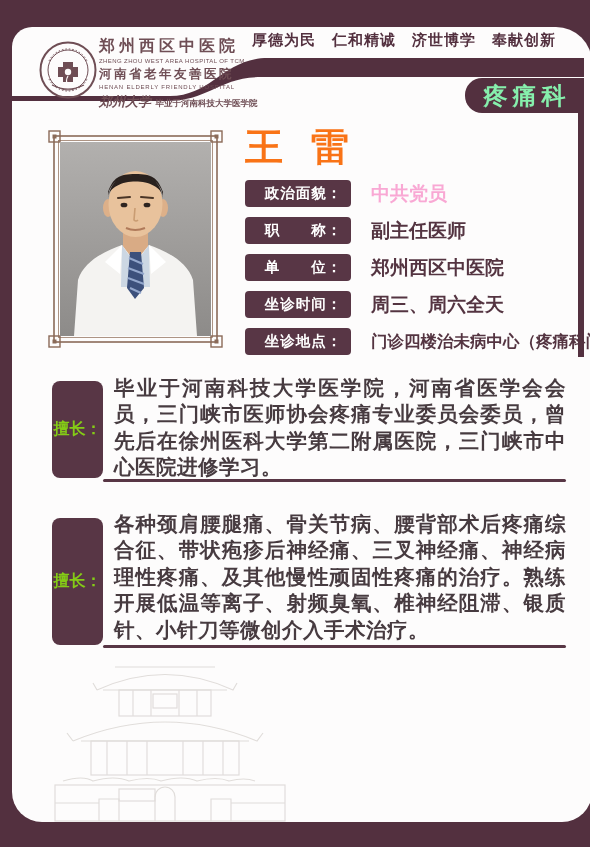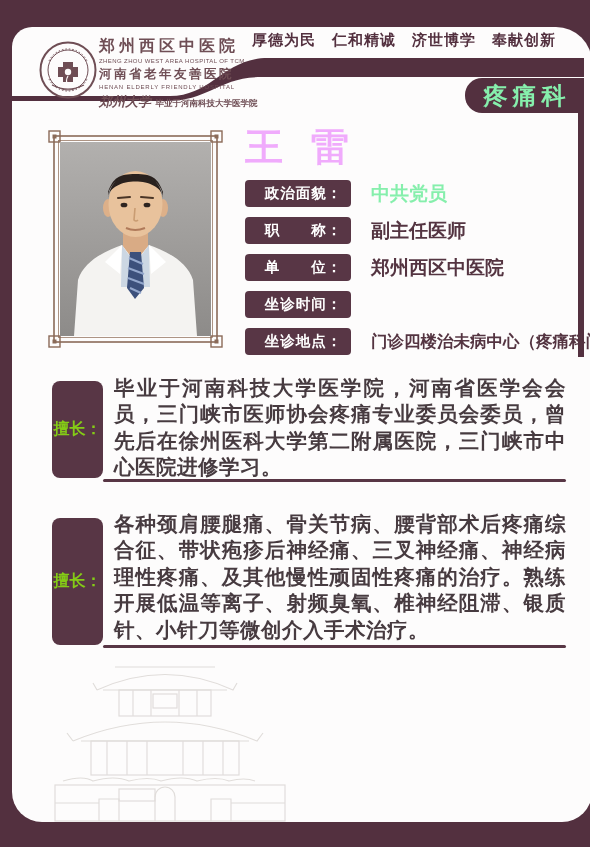--- a/index.html
+++ b/index.html
@@ -21,28 +21,28 @@
   .slogan{position:absolute;right:34px;top:31px;font-size:15px;font-weight:bold;color:#53303f;
           letter-spacing:1px;white-space:nowrap;}
   .badge{position:absolute;left:465px;top:78px;width:119px;height:35px;background:#53303f;
          border-radius:17px 0 0 17px;display:flex;align-items:center;justify-content:center;}
   .badge span{color:#86efac;font-size:24px;font-weight:bold;letter-spacing:5px;margin-left:5px;}
   .vline{position:absolute;left:578px;top:112px;width:6px;height:245px;background:#53303f;}
   
   .frame{position:absolute;left:48px;top:130px;width:175px;height:218px;}
   .portrait{position:absolute;left:60px;top:142px;width:151px;height:194px;}
   
-  .doc-name{position:absolute;left:245px;top:122px;font-size:38px;font-weight:bold;color:#f0abfc;
+  .doc-name{position:absolute;left:245px;top:122px;font-size:38px;font-weight:bold;color:#f97316;
             letter-spacing:28px;white-space:nowrap;}
   .row{position:absolute;left:245px;height:27px;display:flex;align-items:center;}
   .row-label{width:95px;height:27px;background:#583645;border-radius:4px;color:#ffffff;
              font-size:14.5px;font-weight:bold;display:flex;align-items:center;justify-content:center;
              letter-spacing:1px;flex:none;padding-left:11px;}
   .row-value{margin-left:20px;font-size:19px;font-weight:bold;color:#543441;white-space:nowrap;}
-  .row-value.orange{color:#86efac;}
+  .row-value.orange{color:#f9a8d4;}
   .row-value.small{font-size:16.5px;}
   
   .sec-label{position:absolute;left:52px;width:51px;background:#583645;border-radius:8px;
              color:#84cc16;font-size:16px;font-weight:bold;display:flex;align-items:center;justify-content:center;}
   .sec-text{position:absolute;left:114px;width:452px;font-size:20.5px;line-height:26.4px;
             color:#473b40;text-align:justify;letter-spacing:.5px;font-weight:700;}
   .sec-line{position:absolute;left:103px;width:463px;height:3px;background:#583645;border-radius:2px;}
   
   .watermark{position:absolute;left:15px;top:645px;width:300px;height:177px;opacity:.85;}
 </style>
@@ -154,20 +154,21 @@
   <div class="row" style="top:217px">
     <div class="row-label">职　　称：</div>
     <div class="row-value">副主任医师</div>
   </div>
   <div class="row" style="top:254px">
     <div class="row-label">单　　位：</div>
     <div class="row-value">郑州西区中医院</div>
   </div>
   <div class="row" style="top:291px">
     <div class="row-label">坐诊时间：</div>
+    <div class="row-value">周三、周六全天</div>
   </div>
   <div class="row" style="top:328px">
     <div class="row-label">坐诊地点：</div>
     <div class="row-value small">门诊四楼治未病中心（疼痛科门诊）</div>
   </div>
 
   <div class="sec-label" style="top:381px;height:97px">擅长：</div>
   <div class="sec-text" style="top:375px">毕业于河南科技大学医学院，河南省医学会会员，三门峡市医师协会疼痛专业委员会委员，曾先后在徐州医科大学第二附属医院，三门峡市中心医院进修学习。</div>
   <div class="sec-line" style="top:479px"></div>
 

